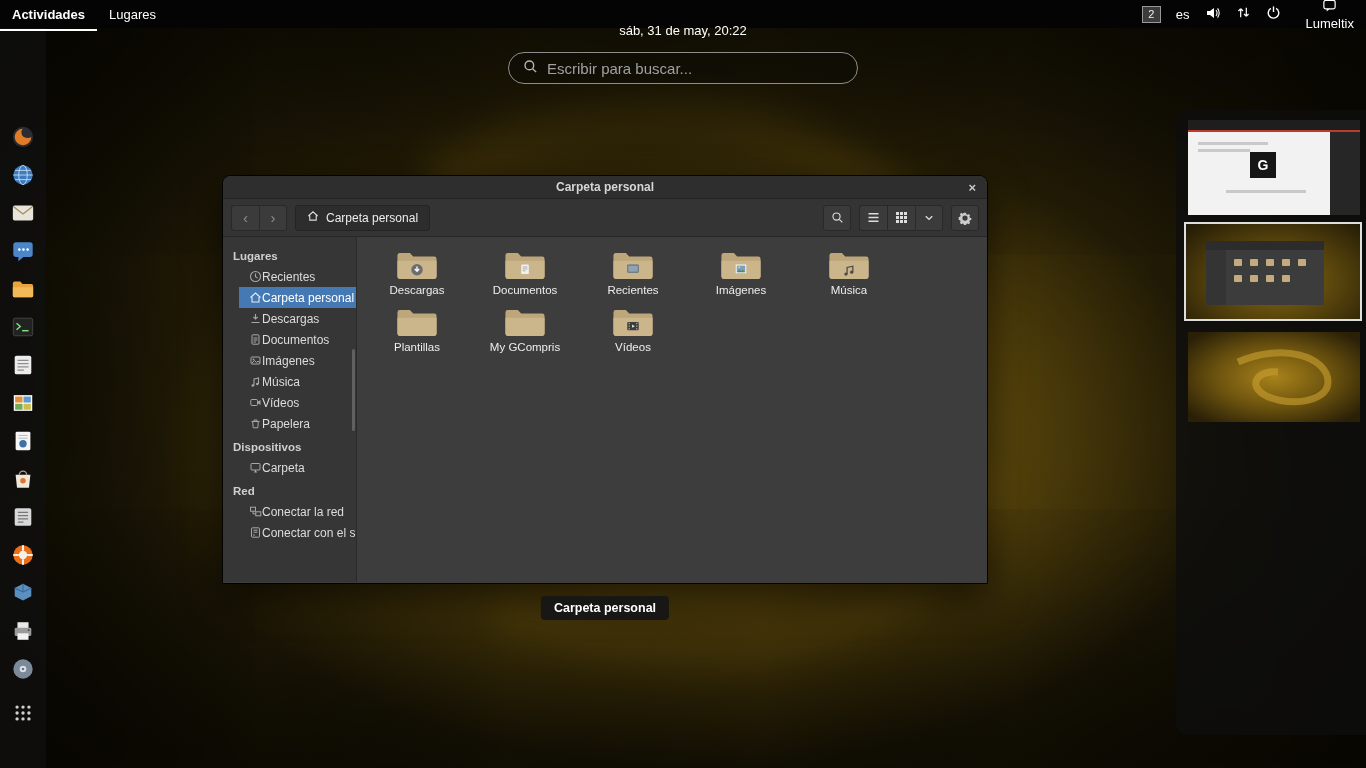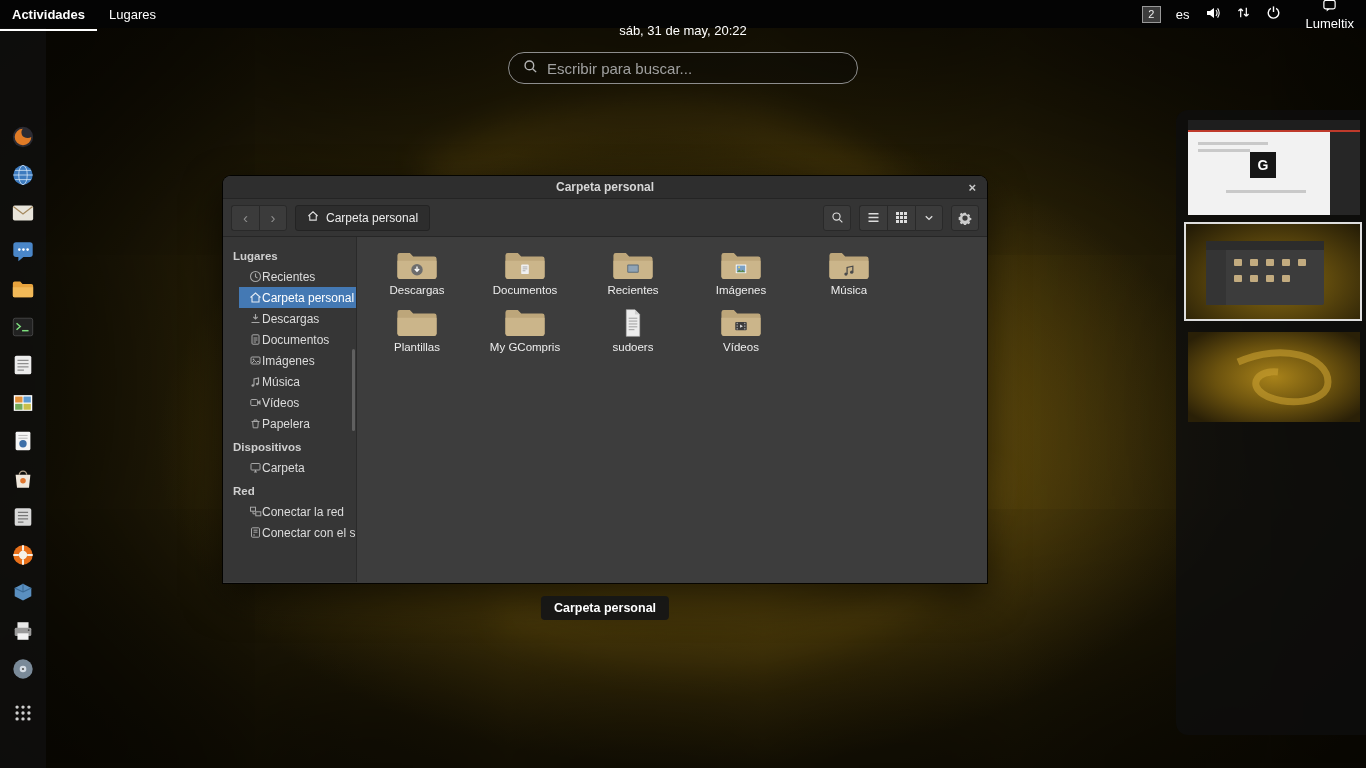--- a/index.html
+++ b/index.html
@@ -498,28 +498,20 @@
 
         <div class="file-cell">
           <svg width="42" height="32" viewBox="0 0 44 32">
             <path d="M1.5 5q0-2.5 2.5-2.5h10.5L18 6h22q2.5 0 2.5 2.5V27q0 2.5-2.5 2.5H4Q1.5 29.5 1.5 27z" fill="#bda67a"></path>
             <path d="M1.5 10.5h41V27q0 2.5-2.5 2.5H4Q1.5 29.5 1.5 27z" fill="#cbb58a"></path>
           </svg>
           <div class="file-label">My GCompris</div>
         </div>
 
 
-        <div class="file-cell">
-          <svg width="42" height="32" viewBox="0 0 44 32">
-            <path d="M15 2h9l5 5v23H15z" fill="#ececec" stroke="#b5b5b5" stroke-width=".6"></path>
-            <path d="M24 2v5h5z" fill="#cfcfcf"></path>
-            <path d="M17.5 11h9M17.5 14h9M17.5 17h9M17.5 20h9M17.5 23h6" stroke="#9a9a9a" stroke-width="1"></path>
-          </svg>
-          <div class="file-label">sudoers</div>
-        </div>
 
         <div class="file-cell">
           <svg width="42" height="32" viewBox="0 0 44 32">
             <path d="M1.5 5q0-2.5 2.5-2.5h10.5L18 6h22q2.5 0 2.5 2.5V27q0 2.5-2.5 2.5H4Q1.5 29.5 1.5 27z" fill="#bda67a"></path>
             <path d="M1.5 10.5h41V27q0 2.5-2.5 2.5H4Q1.5 29.5 1.5 27z" fill="#cbb58a"></path>
             <rect x="16" y="15" width="12" height="8.5" rx="1" fill="#3c3c3c"></rect>
               <path d="M18 15.8v7M26 15.8v7" stroke="#ddd" stroke-width=".9" stroke-dasharray="1.4 1.4"></path>
               <path d="M21 17.5l3 1.8-3 1.8z" fill="#ddd"></path>
           </svg>
           <div class="file-label">Vídeos</div>

